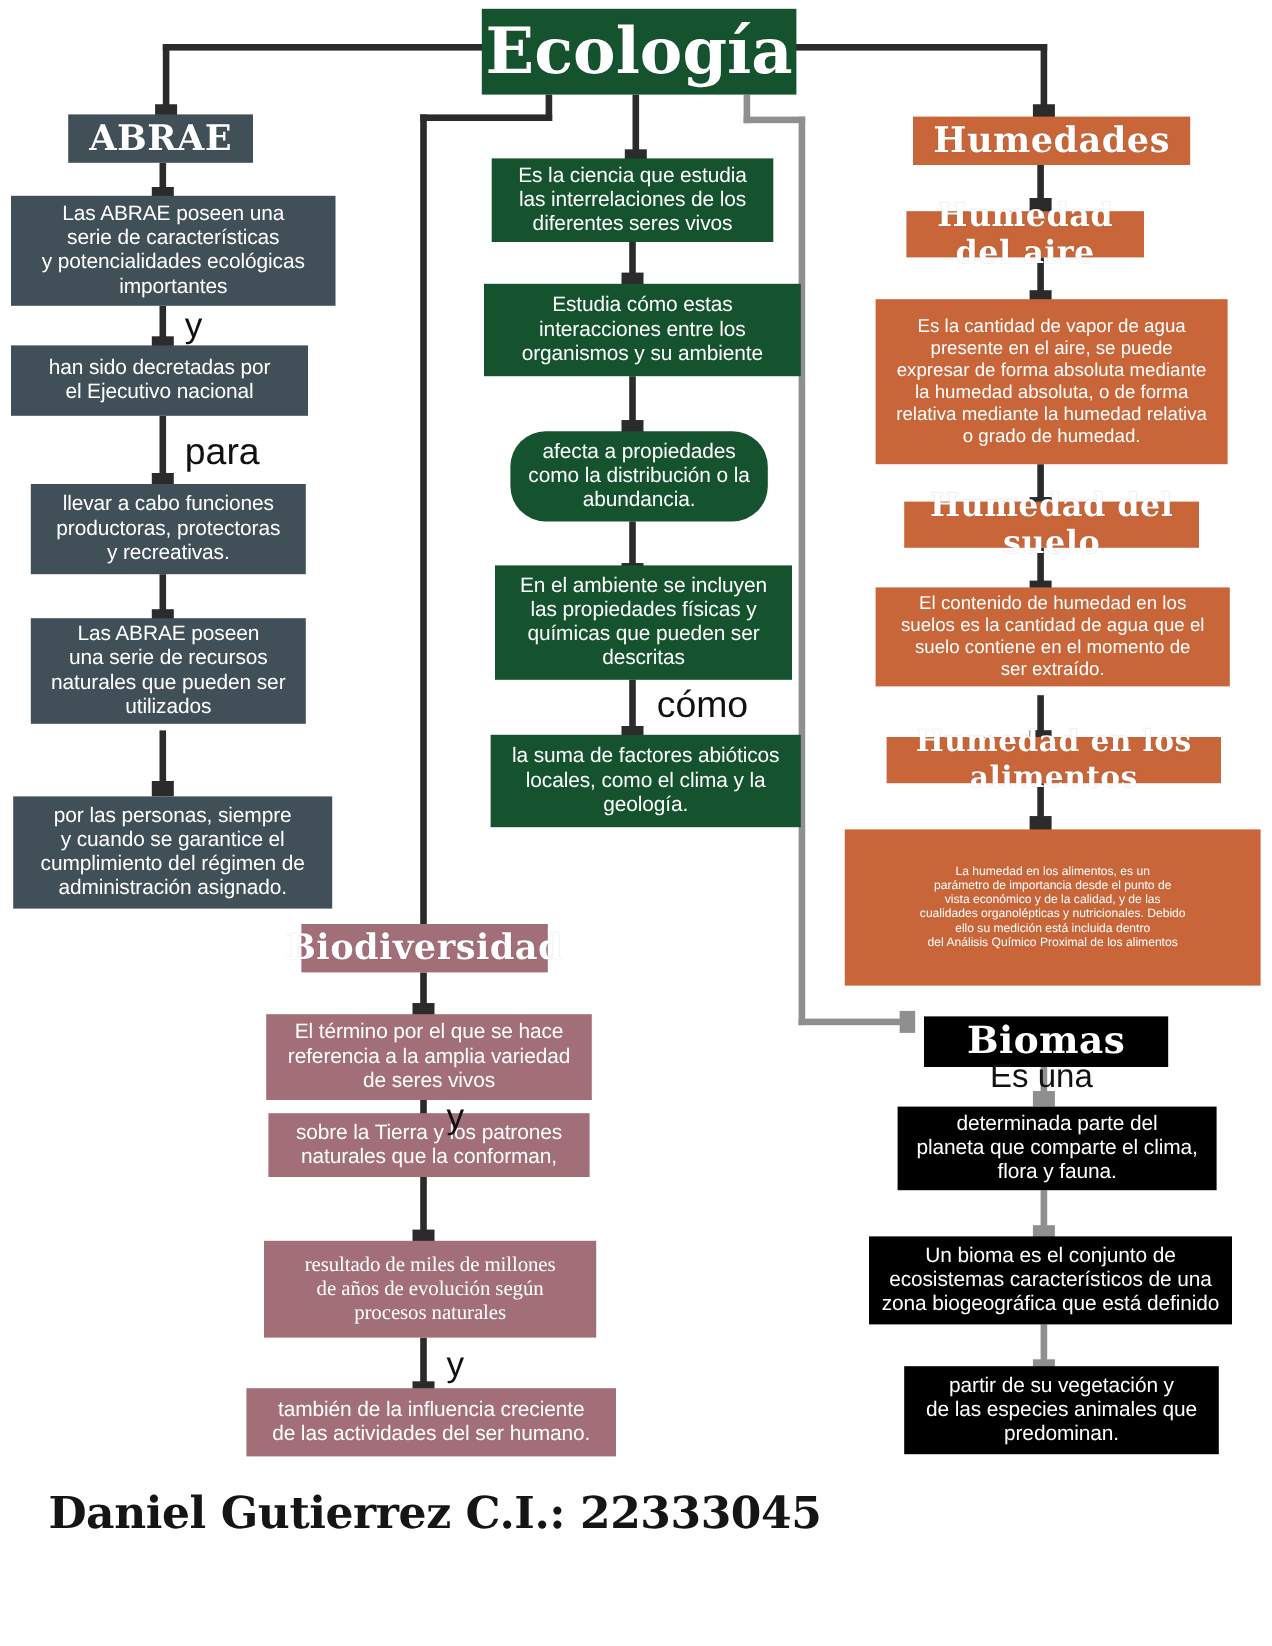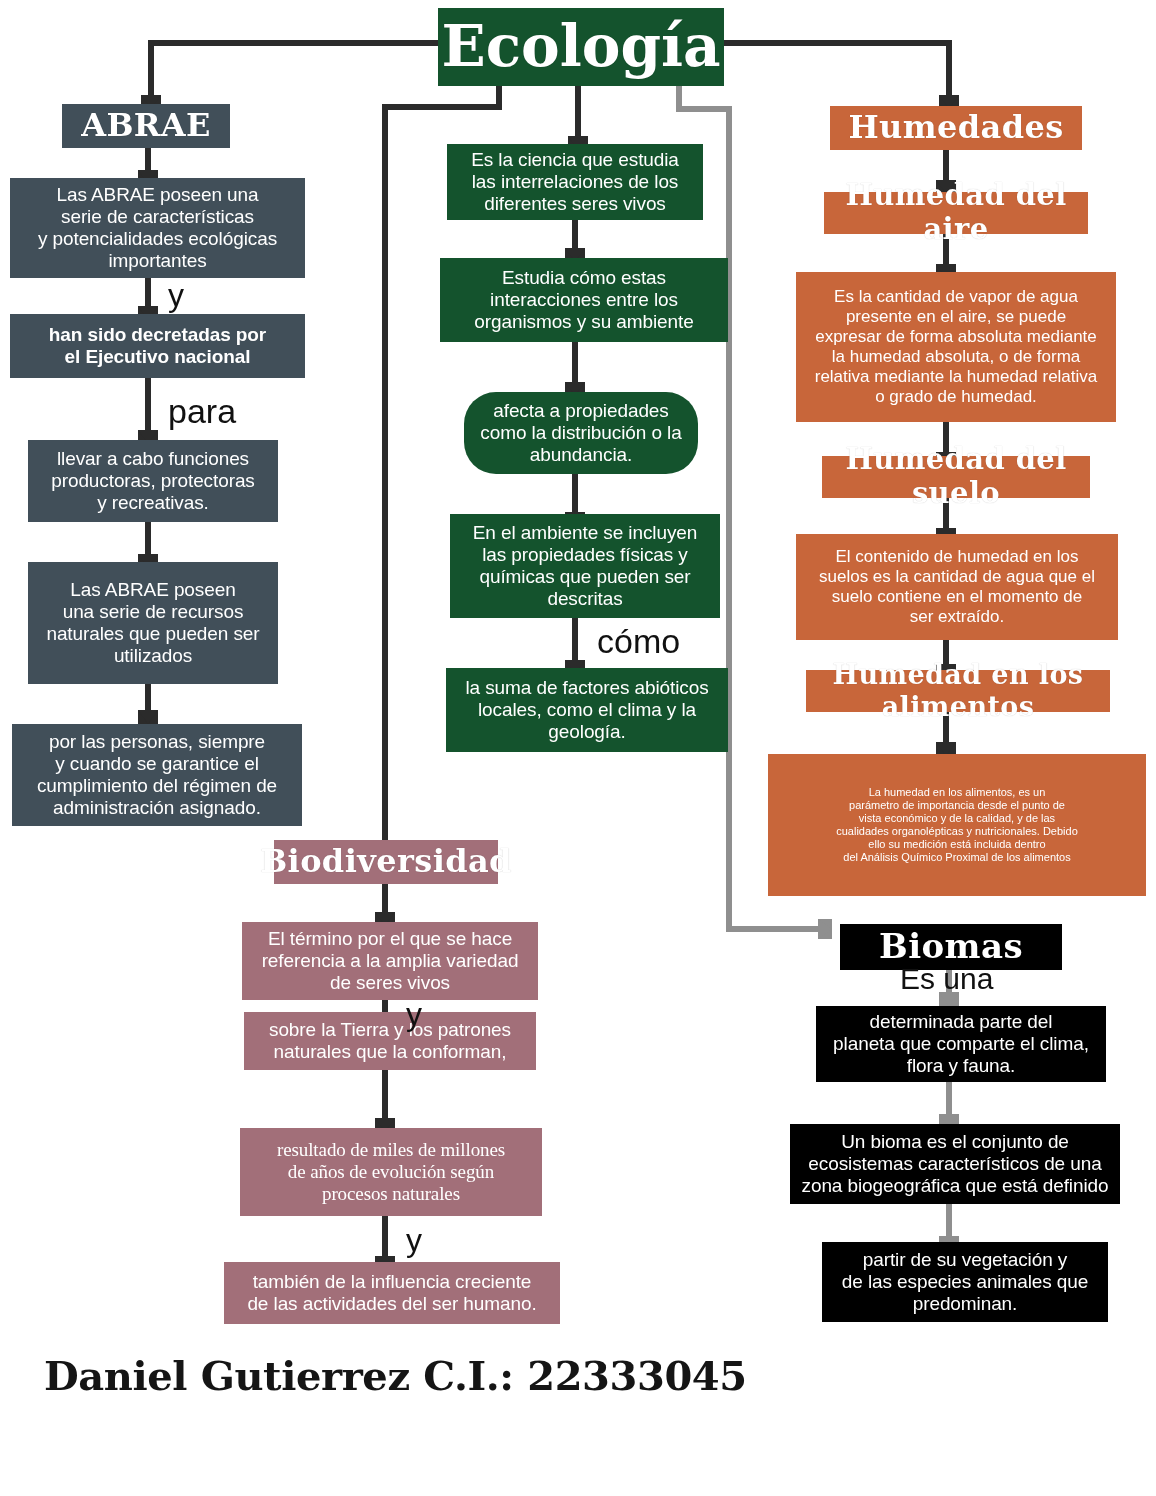--- a/index.html
+++ b/index.html
@@ -132,35 +132,35 @@
 
   <div class="node body-node c-slate" style="left:10px;top:178px;width:295px;height:100px;">Las ABRAE poseen una
 serie de características
 y potencialidades ecológicas
 importantes</div>
 
   <div class="lineV dark" style="left:145px;top:278px;height:38px;"></div>
   <div class="arrow down dark" style="left:138px;top:306px;"></div>
   <div class="elabel" style="left:168px;top:277px;font-size:32px;">y</div>
 
-  <div class="node body-node c-slate" style="left:10px;top:314px;width:295px;height:64px;font-weight:bold;">han sido decretadas por
+  <div class="node body-node c-slate" style="left:10px;top:314px;width:270px;height:64px;">han sido decretadas por
 el Ejecutivo nacional</div>
 
   <div class="lineV dark" style="left:145px;top:378px;height:62px;"></div>
   <div class="arrow down dark" style="left:138px;top:430px;"></div>
   <div class="elabel" style="left:168px;top:392px;font-size:34px;">para</div>
 
   <div class="node body-node c-slate" style="left:28px;top:440px;width:250px;height:82px;">llevar a cabo funciones
 productoras, protectoras
 y recreativas.</div>
 
   <div class="lineV dark" style="left:145px;top:522px;height:42px;"></div>
   <div class="arrow down dark" style="left:138px;top:554px;"></div>
 
-  <div class="node body-node c-slate" style="left:28px;top:562px;width:250px;height:122px;">Las ABRAE poseen
+  <div class="node body-node c-slate" style="left:28px;top:562px;width:250px;height:96px;">Las ABRAE poseen
 una serie de recursos
 naturales que pueden ser
 utilizados</div>
 
   <div class="lineV dark" style="left:145px;top:664px;height:56px;"></div>
   <div class="arrow down dark" style="left:138px;top:710px;"></div>
 
   <div class="node body-node c-slate" style="left:12px;top:724px;width:290px;height:102px;">por las personas, siempre
 y cuando se garantice el
 cumplimiento del régimen de
@@ -198,41 +198,41 @@
 
   <div class="node body-node c-green" style="left:446px;top:668px;width:282px;height:84px;">la suma de factores abióticos
 locales, como el clima y la
 geología.</div>
 
   <div class="node hdr c-orange" style="left:830px;top:106px;width:252px;height:44px;font-size:32px;">Humedades</div>
 
   <div class="lineV dark" style="left:943px;top:150px;height:38px;"></div>
   <div class="arrow down dark" style="left:936px;top:180px;"></div>
 
-  <div class="node hdr c-orange" style="left:824px;top:192px;width:264px;height:42px;font-size:29px;">Humedad del aire</div>
+  <div class="node hdr c-orange" style="left:824px;top:192px;width:216px;height:42px;font-size:29px;">Humedad del aire</div>
 
   <div class="lineV dark" style="left:943px;top:234px;height:38px;"></div>
   <div class="arrow down dark" style="left:936px;top:264px;"></div>
 
   <div class="node c-orange" style="left:796px;top:272px;width:320px;height:150px;font-size:17px;">Es la cantidad de vapor de agua
 presente en el aire, se puede
 expresar de forma absoluta mediante
 la humedad absoluta, o de forma
 relativa mediante la humedad relativa
 o grado de humedad.</div>
 
   <div class="lineV dark" style="left:943px;top:422px;height:36px;"></div>
   <div class="arrow down dark" style="left:936px;top:452px;"></div>
 
   <div class="node hdr c-orange" style="left:822px;top:456px;width:268px;height:42px;font-size:29px;">Humedad del suelo</div>
 
   <div class="lineV dark" style="left:943px;top:498px;height:36px;"></div>
   <div class="arrow down dark" style="left:936px;top:528px;"></div>
 
-  <div class="node c-orange" style="left:796px;top:534px;width:322px;height:106px;font-size:17px;">El contenido de humedad en los
+  <div class="node c-orange" style="left:796px;top:534px;width:322px;height:90px;font-size:17px;">El contenido de humedad en los
 suelos es la cantidad de agua que el
 suelo contiene en el momento de
 ser extraído.</div>
 
   <div class="lineV dark" style="left:943px;top:632px;height:38px;"></div>
   <div class="arrow down dark" style="left:936px;top:664px;"></div>
 
   <div class="node hdr c-orange" style="left:806px;top:670px;width:304px;height:42px;font-size:27px;">Humedad en los alimentos</div>
 
   <div class="lineV dark" style="left:943px;top:712px;height:38px;"></div>

